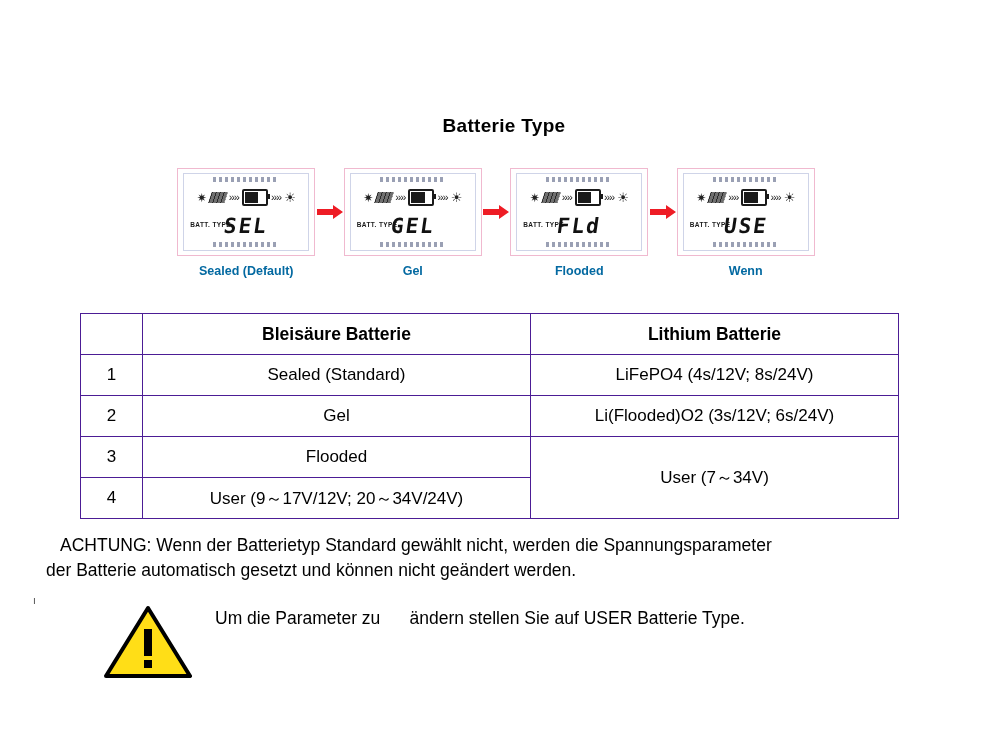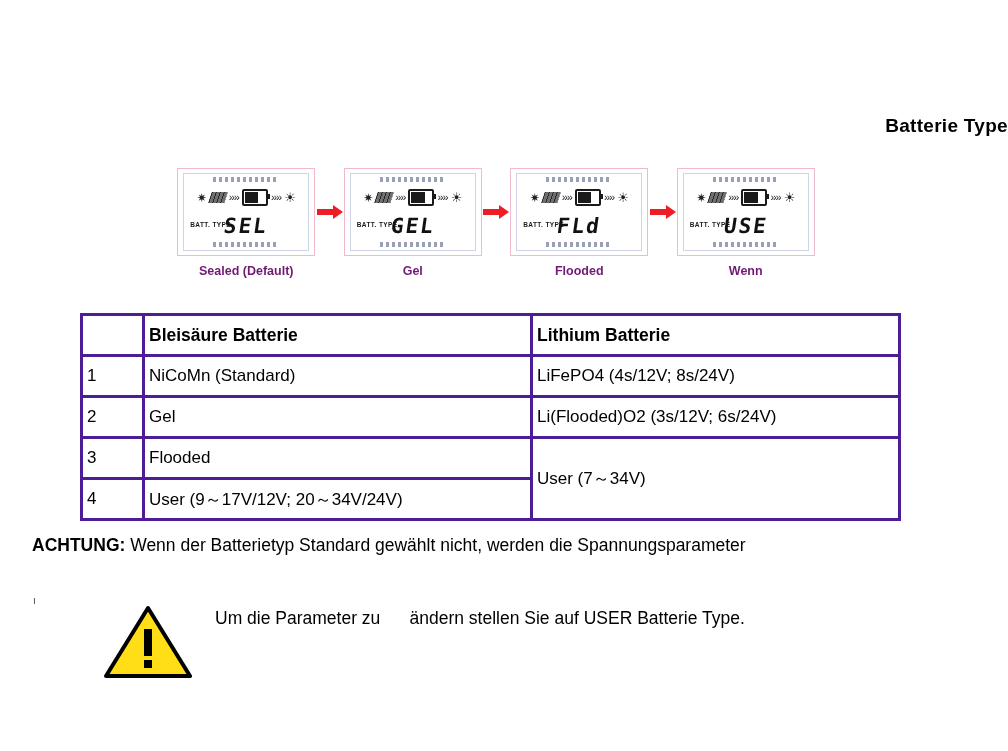--- a/index.html
+++ b/index.html
@@ -15,21 +15,21 @@
     color: #000000;
     overflow: hidden;
   }
 
   
   .page-title {
     position: absolute;
     top: 115px;
     left: 0;
     width: 100%;
-    text-align: right;
+    text-align: center;
     font-size: 19px;
     font-weight: bold;
     letter-spacing: 0.3px;
   }
 
   
   .lcd-strip {
     position: absolute;
     top: 168px;
     left: 176px;
@@ -138,21 +138,21 @@
     font-size: 21px;
     font-weight: bold;
     letter-spacing: 2px;
     color: #111;
     transform: skewX(-8deg);
   }
   .lcd-caption {
     margin-top: 8px;
     font-size: 12.5px;
     font-weight: bold;
-    color: #701a75;
+    color: #0369a1;
     text-align: center;
   }
   .arrow {
     width: 26px;
     height: 88px;
     display: flex;
     align-items: center;
     justify-content: center;
     flex: 0 0 auto;
   }
@@ -161,23 +161,23 @@
   
   .battery-table {
     position: absolute;
     top: 313px;
     left: 80px;
     width: 818px;
     border-collapse: collapse;
     table-layout: fixed;
   }
   .battery-table td, .battery-table th {
-    border: 3px solid #4c1d95;
+    border: 1px solid #4c1d95;
     height: 41px;
-    text-align: left;
+    text-align: center;
     font-size: 17px;
     font-weight: normal;
     padding: 2px 4px;
     box-sizing: border-box;
   }
   .battery-table thead th {
     font-weight: bold;
     font-size: 17.5px;
   }
   .col-idx { width: 62px; }
@@ -186,21 +186,21 @@
 
   
   .note-attention {
     position: absolute;
     top: 533px;
     left: 32px;
     width: 952px;
     font-size: 17.5px;
     line-height: 1.45;
   }
-  .note-attention b { font-weight: bold; }
+  .note-attention b { font-weight: normal; margin-left: 28px; }
   .note-attention .line2 {
     display: block;
     margin-left: 14px;
   }
   .tiny-mark {
     position: absolute;
     top: 595px;
     left: 33px;
     font-size: 10px;
     color: #444;
@@ -341,21 +341,21 @@
   <thead>
     <tr>
       <th class="col-idx"></th>
       <th class="col-lead">Bleisäure  Batterie</th>
       <th class="col-li">Lithium Batterie</th>
     </tr>
   </thead>
   <tbody>
     <tr>
       <td>1</td>
-      <td>NiCoMn (Standard)</td>
+      <td>Sealed (Standard)</td>
       <td>LiFePO4 (4s/12V;  8s/24V)</td>
     </tr>
     <tr>
       <td>2</td>
       <td>Gel</td>
       <td>Li(Flooded)O2 (3s/12V; 6s/24V)</td>
     </tr>
     <tr>
       <td>3</td>
       <td>Flooded</td>
@@ -363,20 +363,21 @@
     </tr>
     <tr>
       <td>4</td>
       <td>User (9～17V/12V;  20～34V/24V)</td>
     </tr>
   </tbody>
 </table>
 
 <div class="note-attention">
   <b>ACHTUNG:</b><span> Wenn der Batterietyp Standard gewählt nicht, werden die Spannungsparameter</span>
+  <span class="line2">der Batterie automatisch gesetzt und können nicht geändert werden.</span>
 </div>
 
 <div class="tiny-mark">ı</div>
 
 <div class="warn-triangle">
   <svg width="88" height="74" viewBox="0 0 88 74">
     <polygon points="44,3 86,71 2,71" fill="#ffde17" stroke="#000000" stroke-width="4" stroke-linejoin="round"></polygon>
     <rect x="40" y="24" width="8" height="27" fill="#000000"></rect>
     <rect x="40" y="55" width="8" height="8" fill="#000000"></rect>
   </svg>

